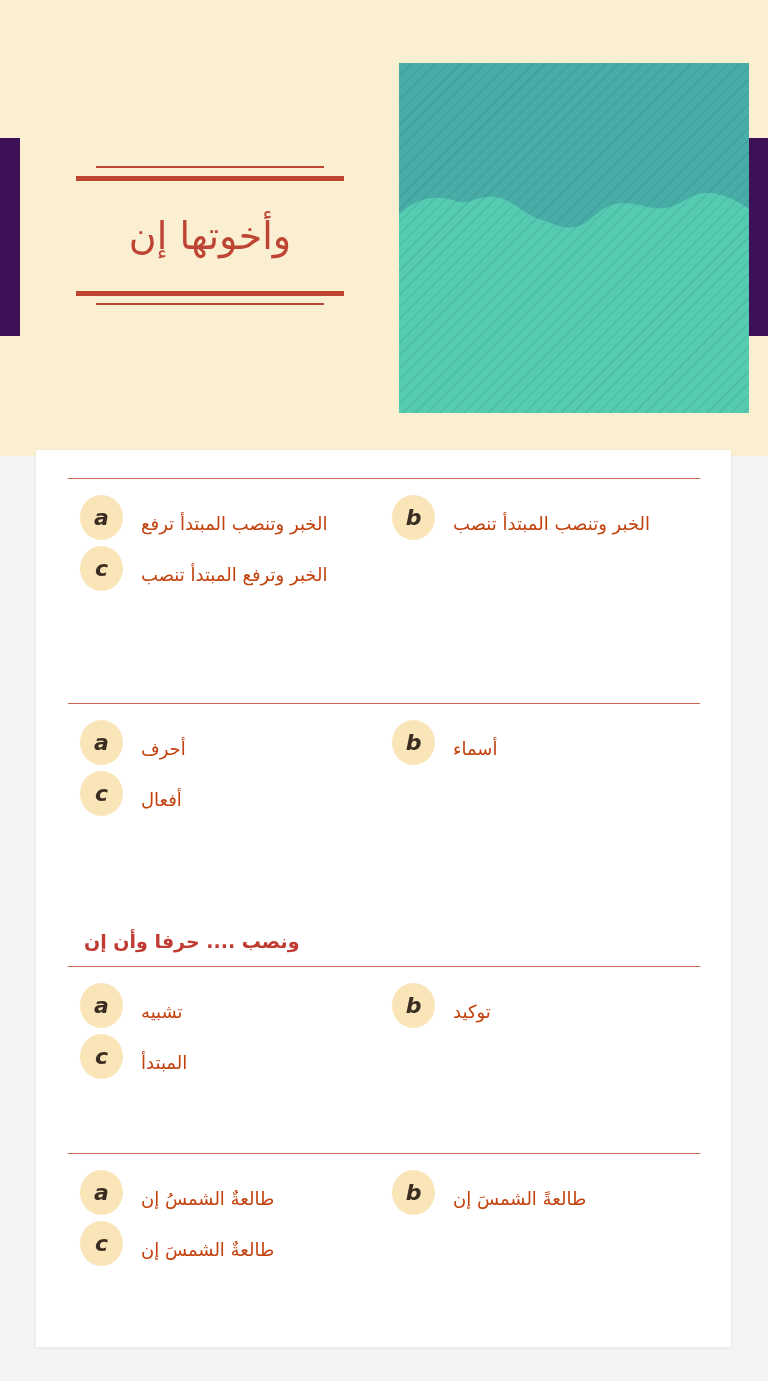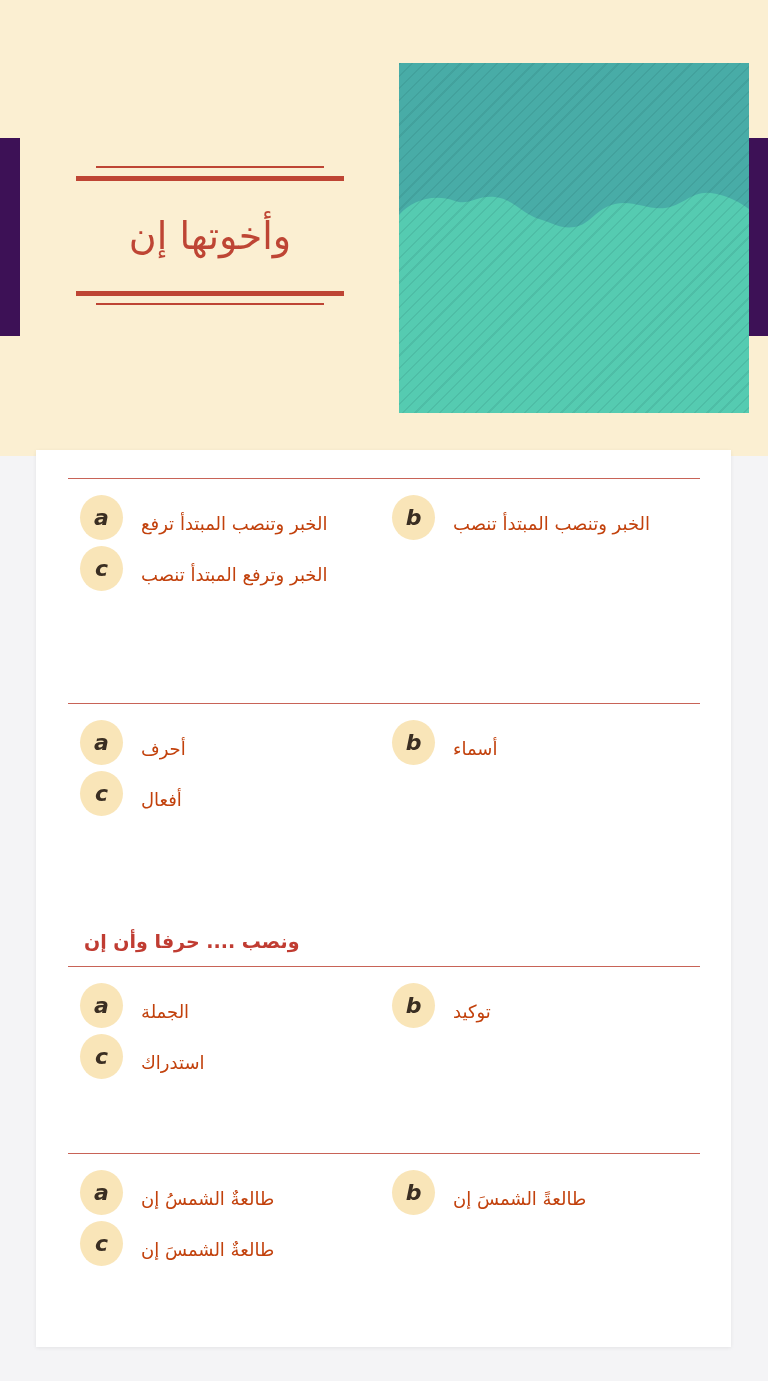--- a/index.html
+++ b/index.html
@@ -148,31 +148,31 @@
   </div>
 </div>
   </section>
 
   <section class="question">
     <h2 class="q-heading">إن ‎وأن ‎حرفا ‎.... ‎ونصب</h2>
     <hr class="q-rule">
     <div class="options">
   <div class="option">
     <span class="badge">a</span>
-    <span class="option-text">الجملة</span>
+    <span class="option-text">تشبيه</span>
   </div>
 
   <div class="option">
     <span class="badge">b</span>
     <span class="option-text">توكيد</span>
   </div>
 
   <div class="option">
     <span class="badge">c</span>
-    <span class="option-text">استدراك</span>
+    <span class="option-text">المبتدأ</span>
   </div>
 </div>
   </section>
 
   <section class="question">
     <hr class="q-rule">
     <div class="options">
   <div class="option">
     <span class="badge">a</span>
     <span class="option-text">إن ‎الشمسُ ‎طالعةٌ</span>

